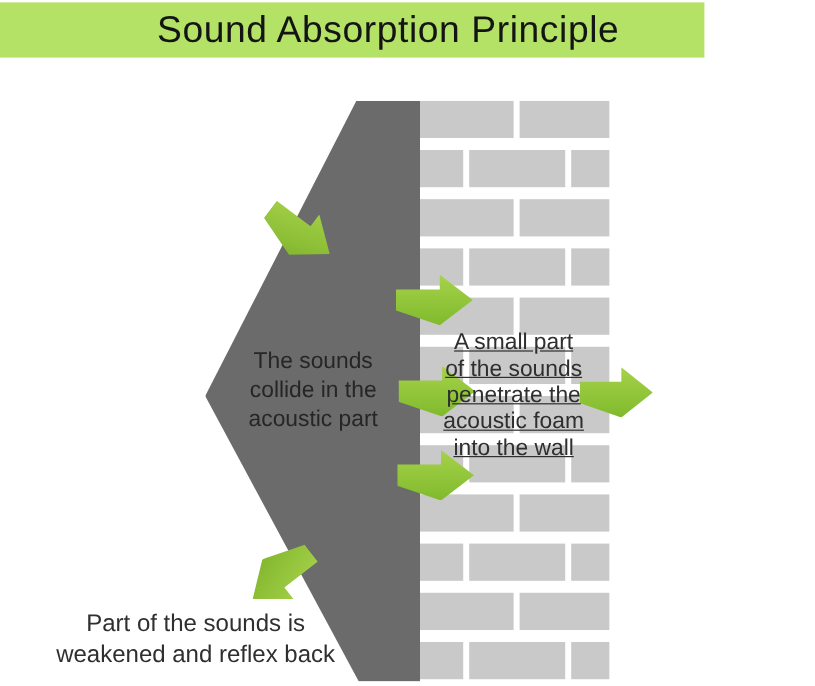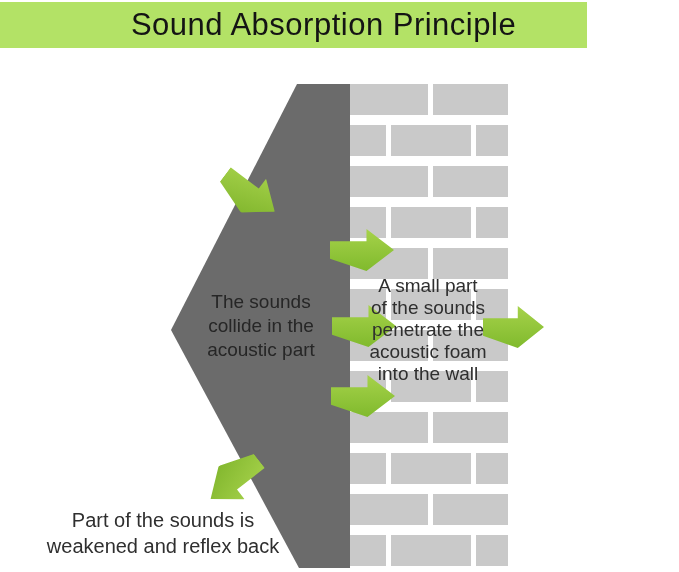--- a/index.html
+++ b/index.html
@@ -105,21 +105,21 @@
     left: 121px; top: 143px;
     font-size: 22px; line-height: 29px;
   }
   .label-collide {
     left: 261px; top: 290px;
     font-size: 19px; line-height: 24px;
     color: #262626;
   }
   .label-penetrate {
     left: 428px; top: 275px;
-    font-size: 19px; line-height: 22px;
+    font-size: 19px; line-height: 22px; text-decoration: underline;
   }
   .label-slight {
     left: 604px; top: 296px;
     font-size: 20px; line-height: 24px;
   }
   .label-reflex {
     left: 134px; top: 507px;
     font-size: 20px; line-height: 26px; margin-left: 29px;
   }
 </style>

